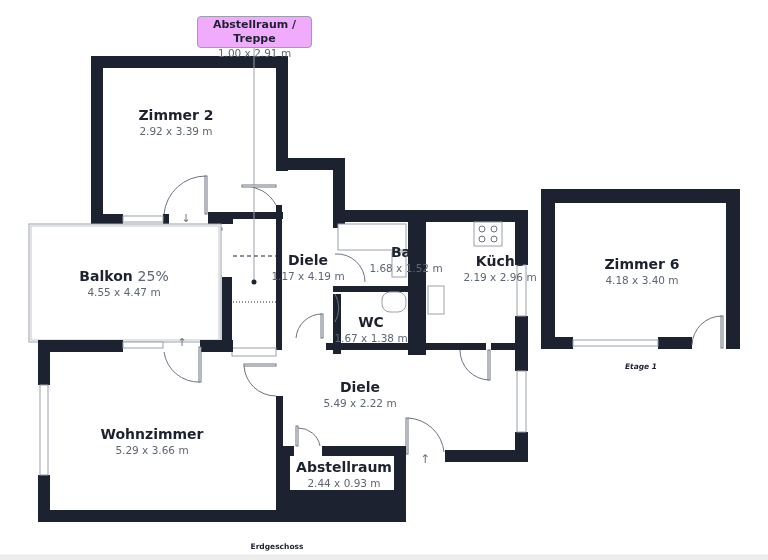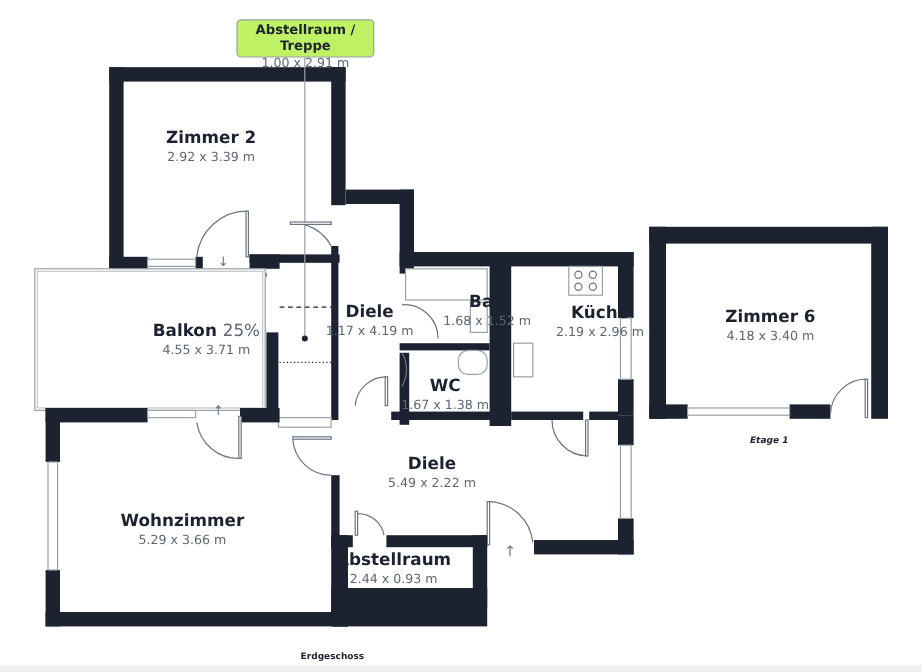--- a/index.html
+++ b/index.html
@@ -7,21 +7,21 @@
   #plan { position: absolute; left: 0; top: 0; width: 768px; height: 560px; }
   .wall { fill: #1c2230; }
   .thin { fill: #ffffff; stroke: #9aa0a8; stroke-width: 1; }
   .door-arc { fill: none; stroke: #6c7480; stroke-width: 1; }
   .door-leaf { fill: #ffffff; stroke: #6c7480; stroke-width: 1; }
   .win { fill: #ffffff; stroke: #9aa0a8; stroke-width: 1; }
   .lbl { position: absolute; text-align: center; transform: translateX(-50%); white-space: nowrap; line-height: 1.25; }
   .lbl .name { font-weight: bold; font-size: 14px; color: #1c2230; }
   .lbl .dim { font-size: 10.5px; color: #5e6673; }
   .lbl .pct { font-weight: normal; color: #5e6673; }
-  .callout { position: absolute; left: 197px; top: 16px; width: 115px; height: 32px; border: 1px solid #9aa0a8; border-radius: 4px; background: #bef264; text-align: center; line-height: 1.3; padding-top: 1px; box-sizing: border-box; }
+  .callout { position: absolute; left: 197px; top: 16px; width: 115px; height: 32px; border: 1px solid #9aa0a8; border-radius: 4px; background: #f0abfc; text-align: center; line-height: 1.3; padding-top: 1px; box-sizing: border-box; }
   .callout .name { font-weight: bold; font-size: 11px; color: #1c2230; }
   .callout .dim { font-size: 10.5px; color: #5e6673; }
   .floor-label { position: absolute; font-weight: bold; font-size: 7.5px; color: #1c2230; transform: translateX(-50%); }
   .bottom-bar { position: absolute; left: 0; top: 555px; width: 768px; height: 5px; background: #eeeeee; }
 </style>
 </head>
 <body>
 
 <svg id="plan" viewBox="0 0 768 560" xmlns="http://www.w3.org/2000/svg">
 
@@ -148,23 +148,23 @@
 <div class="callout">
   <div class="name">Abstellraum / Treppe</div>
   <div class="dim">1.00 x 2.91 m</div>
 </div>
 
 <div class="lbl" style="left:176px; top:107px;">
   <div class="name">Zimmer 2</div>
   <div class="dim">2.92 x 3.39 m</div>
 </div>
 
-<div class="lbl" style="left:124px; top:268px;margin-left:48px;">
+<div class="lbl" style="left:124px; top:268px;">
   <div class="name"><span>Balkon</span> <span class="pct">25%</span></div>
-  <div class="dim">4.55 x 3.71 m</div>
+  <div class="dim">4.55 x 4.47 m</div>
 </div>
 
 <div class="lbl" style="left:308px; top:252px;">
   <div class="name">Diele</div>
   <div class="dim">1.17 x 4.19 m</div>
 </div>
 
 <div class="lbl" style="left:369px; top:244px;margin-left:37px;">
   <div class="name">Bad</div>
   <div class="dim">1.68 x 1.52 m</div>
@@ -183,21 +183,21 @@
 <div class="lbl" style="left:360px; top:379px;">
   <div class="name">Diele</div>
   <div class="dim">5.49 x 2.22 m</div>
 </div>
 
 <div class="lbl" style="left:152px; top:426px;">
   <div class="name">Wohnzimmer</div>
   <div class="dim">5.29 x 3.66 m</div>
 </div>
 
-<div class="lbl" style="left:328px; top:459px;">
+<div class="lbl" style="left:344px; top:459px;">
   <div class="name">Abstellraum</div>
   <div class="dim">2.44 x 0.93 m</div>
 </div>
 
 <div class="lbl" style="left:642px; top:256px;">
   <div class="name">Zimmer 6</div>
   <div class="dim">4.18 x 3.40 m</div>
 </div>
 
 <div class="floor-label" style="left:277px; top:542px;">Erdgeschoss</div>

